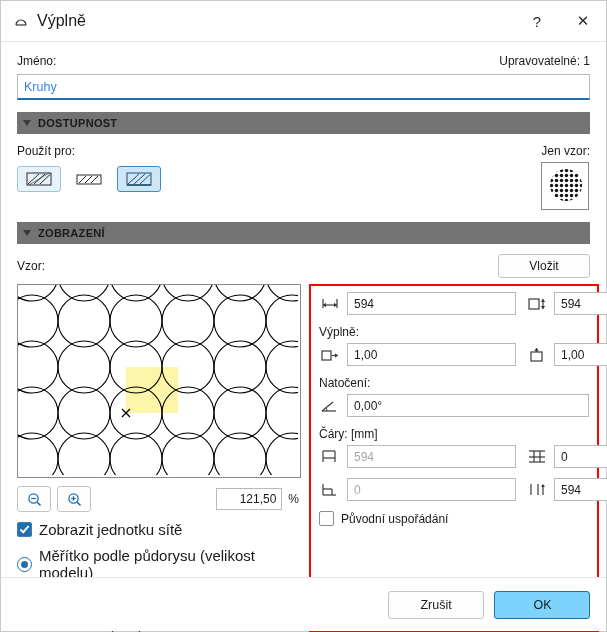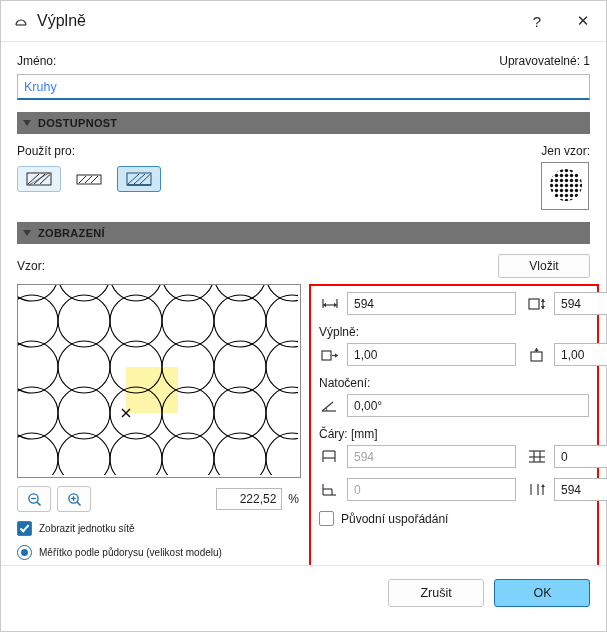--- a/index.html
+++ b/index.html
@@ -228,21 +228,21 @@
     padding-right: 5px;
     box-sizing: border-box;
     font-size: 12px;
   }
   .pct { margin-left: 6px; font-size: 12px; }
 
   .opt-row {
     display: flex;
     align-items: center;
     margin-top: 9px;
-    font-size: 10px;
+    font-size: 15px;
   }
   .chk {
     width: 13px; height: 13px;
     border: 1px solid #3b7fb5;
     background: #1f6fb2;
     border-radius: 2px;
     margin-right: 7px;
     position: relative;
     flex: none;
   }
@@ -325,21 +325,21 @@
   .chk-row {
     display: flex;
     align-items: center;
     font-size: 12px;
     margin-top: 2px;
   }
 
   
   .footer {
     position: absolute;
-    left: 0; right: 0; bottom: 12px;
+    left: 0; right: 0; bottom: 0;
     height: 54px;
     border-top: 1px solid #e6e6e6;
     display: flex;
     align-items: center;
     justify-content: flex-end;
     padding-right: 16px;
     gap: 10px;
     box-sizing: border-box;
     background: #fff;
   }
@@ -517,21 +517,21 @@
             </svg>
           </div>
           <div class="zbtn">
             <svg width="15" height="15" viewBox="0 0 15 15">
               <circle cx="6.5" cy="6.5" r="4.6" fill="none" stroke="#1f6fb2" stroke-width="1.3"></circle>
               <line x1="10" y1="10" x2="13.5" y2="13.5" stroke="#1f6fb2" stroke-width="1.6"></line>
               <line x1="4.2" y1="6.5" x2="8.8" y2="6.5" stroke="#1f6fb2" stroke-width="1.3"></line>
               <line x1="6.5" y1="4.2" x2="6.5" y2="8.8" stroke="#1f6fb2" stroke-width="1.3"></line>
             </svg>
           </div>
-          <div class="zoom-val">222,52</div>
+          <div class="zoom-val">121,50</div>
           <span class="pct">%</span>
         </div>
 
         <div class="opt-row">
           <span class="chk"></span>
           <span>Zobrazit jednotku sítě</span>
         </div>
 
         <div class="opt-row">
           <span class="radio on"></span>

